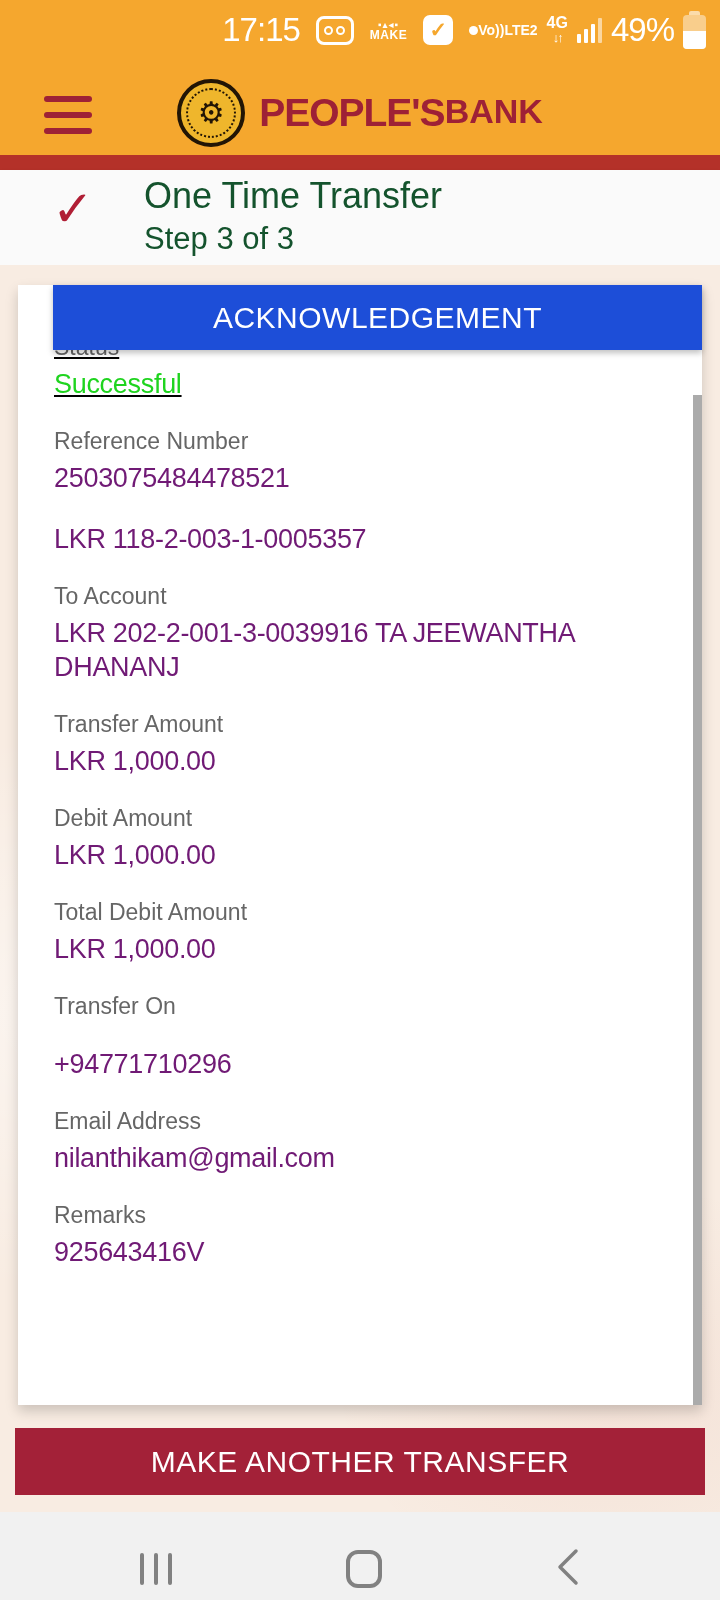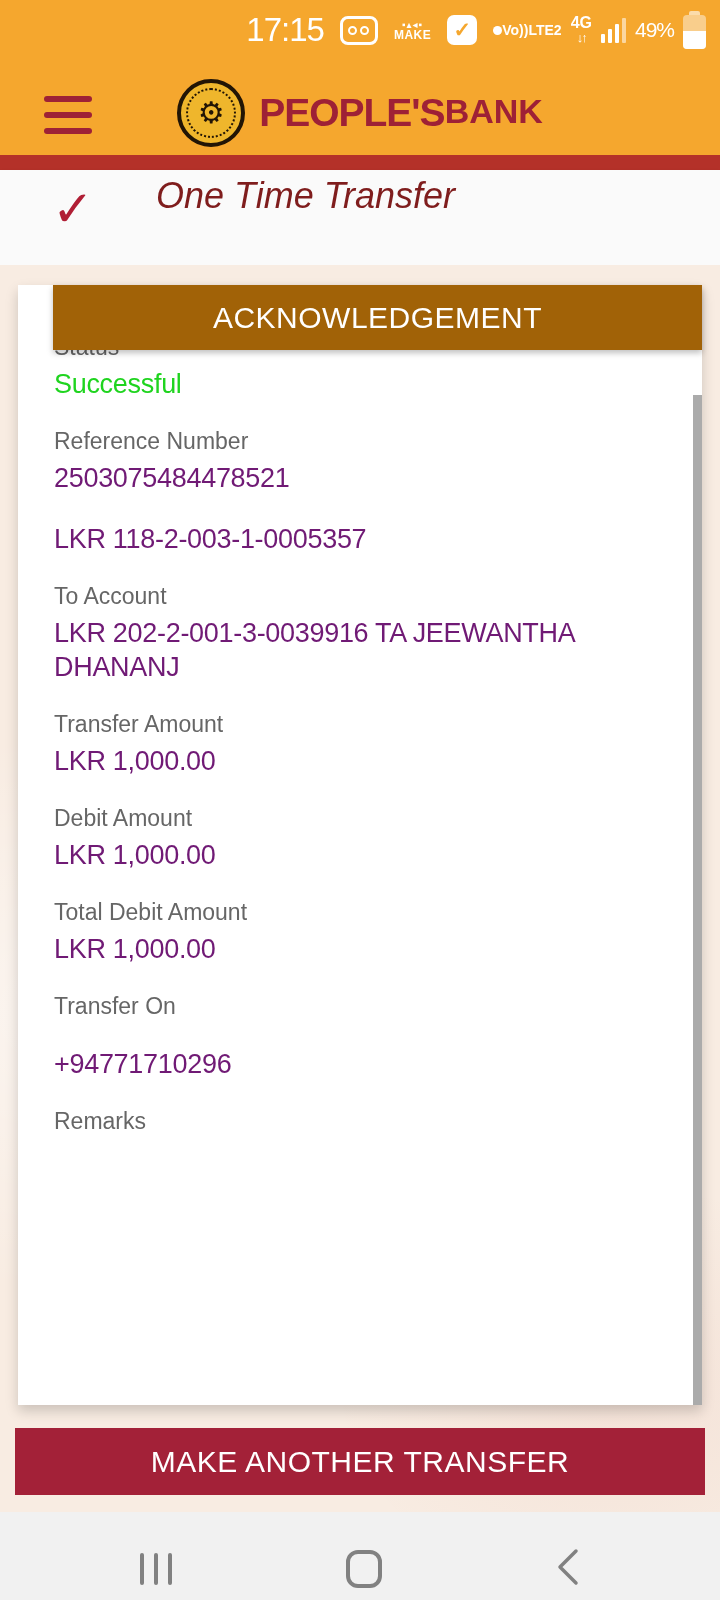--- a/index.html
+++ b/index.html
@@ -29,21 +29,21 @@
   .sb-right { display:flex; align-items:center; gap:9px; }
   .volte { display:flex; flex-direction:row; align-items:center; font-weight:bold;
     font-size:14px; line-height:14px; }
   .net4g { display:flex; flex-direction:column; align-items:center; font-weight:bold;
     font-size:16px; line-height:15px; }
   .net-arrows { font-size:13px; font-weight:normal; letter-spacing:-2px; }
   .sigbars { display:flex; align-items:flex-end; gap:3px; height:25px; }
   .sigbars i { display:block; width:4px; background:#fff; border-radius:1px; }
   .sigbars i:nth-child(1){height:9px;} .sigbars i:nth-child(2){height:14px;}
   .sigbars i:nth-child(3){height:19px;} .sigbars i:nth-child(4){height:25px; background:rgba(255,255,255,0.55);}
-  .sb-batt-pct { font-size:21px; letter-spacing:-1px; }
+  .sb-batt-pct { font-size:33px; letter-spacing:-1px; }
   .battery { position:relative; width:23px; height:38px; }
   .battery .cap { position:absolute; top:0; left:6px; width:11px; height:4px;
     background:rgba(255,255,255,0.6); border-radius:2px 2px 0 0; }
   .battery .body { position:absolute; top:4px; left:0; width:23px; height:34px;
     background:rgba(255,255,255,0.45); border-radius:4px; overflow:hidden; }
   .battery .fill { position:absolute; bottom:0; left:0; width:100%; height:52%; background:#fff; }
 
   
   .appheader { position:absolute; top:60px; left:0; width:720px; height:95px; background:#F5A72E; }
   .hamburger { position:absolute; left:44px; top:36px; width:48px; height:38px; cursor:pointer;
@@ -59,43 +59,43 @@
   .brand { display:flex; flex-direction:row; color:#9E2136; font-weight:800; }
   .brand-1 { font-size:39px; line-height:36px; letter-spacing:-1px; }
   .brand-2 { font-size:34px; line-height:32px; letter-spacing:0px; }
 
   .header-divider { position:absolute; top:155px; left:0; width:720px; height:15px; background:#B43129; }
 
   
   .stepsec { position:absolute; top:170px; left:0; width:720px; height:95px; background:#FAFAFA;
     box-shadow:0 1px 3px rgba(0,0,0,0.08); }
   .step-check { position:absolute; left:52px; top:10px; font-size:50px; color:#B01E35; }
-  .step-text { position:absolute; left:156px; top:4px; color:#7f1d1d;font-style:italic; }
+  .step-text { position:absolute; left:144px; top:4px; color:#14532d; }
   .step-title { font-size:36px; line-height:44px; }
   .step-sub { font-size:31px; line-height:40px; margin-top:1px; }
 
   
   .content-bg { position:absolute; top:265px; left:0; width:720px; height:1247px;
     background:
       radial-gradient(ellipse 400px 300px at 85% 90%, rgba(175,60,40,0.06), transparent 70%),
       radial-gradient(ellipse 500px 400px at 10% 60%, rgba(255,255,255,0.5), transparent 70%),
       #F8ECE2; }
 
   
   .card { position:absolute; left:18px; top:285px; width:684px; height:1120px;
     background:#fff; box-shadow:0 6px 12px rgba(0,0,0,0.18); }
-  .card-header { position:relative; z-index:2; height:65px; background:#a16207;
+  .card-header { position:relative; z-index:2; height:65px; background:#1d4ed8;
     display:flex; align-items:center; justify-content:center;
     color:#fff; font-size:30px; letter-spacing:0.5px;
     box-shadow:0 3px 6px rgba(0,0,0,0.25);margin-left:35px; }
   .card-body { position:relative; height:1055px; overflow:hidden; padding:0 40px 0 36px; }
   .field { margin-top:27px; }
   .field-label { font-size:23px; line-height:27px; color:#666; }
   .field-value { font-size:27px; line-height:34px; color:#701a75; margin-top:6px; letter-spacing:-0.3px; }
-  .field-status { margin-top:-16px; }
+  .field-status { margin-top:-16px;text-decoration:underline; }
   .value-success { color:#1FD41F; }
   .card-scrollbar { position:absolute; right:0; top:110px; bottom:0; width:9px;
     background:#ABABAB; z-index:3; }
 
   
   .action-btn { position:absolute; left:15px; top:1428px; width:690px; height:67px;
     background:#A32138; border:none; color:#fff; font-family:"Liberation Sans", sans-serif;
     font-size:30px; letter-spacing:0.5px; cursor:pointer;
     display:flex; align-items:center; justify-content:center; }
 
@@ -167,20 +167,21 @@
         <span class="brand-2">BANK</span>
       </div>
     </div>
   </div>
   <div class="header-divider"></div>
 
   <div class="stepsec">
     <span class="step-check">✓</span>
     <div class="step-text">
       <div class="step-title">One Time Transfer</div>
+      <div class="step-sub">Step 3 of 3</div>
     </div>
   </div>
 
   <div class="content-bg"></div>
 
   <div class="card">
     <div class="card-header">ACKNOWLEDGEMENT</div>
     <div class="card-body">
       <div class="field field-status">
         <div class="field-label">Status</div>
@@ -209,21 +210,26 @@
         <div class="field-label">Total Debit Amount</div>
         <div class="field-value">LKR 1,000.00</div>
       </div>
       <div class="field">
         <div class="field-label">Transfer On</div>
       </div>
       <div class="field">
         <div class="field-value">+94771710296</div>
       </div>
       <div class="field">
+        <div class="field-label">Email Address</div>
+        <div class="field-value">nilanthikam@gmail.com</div>
+      </div>
+      <div class="field">
         <div class="field-label">Remarks</div>
+        <div class="field-value">925643416V</div>
       </div>
     </div>
     <div class="card-scrollbar"></div>
   </div>
 
   <button class="action-btn">MAKE ANOTHER TRANSFER</button>
 
   <div class="navbar">
     <div class="nav-recents">
         <i></i>

